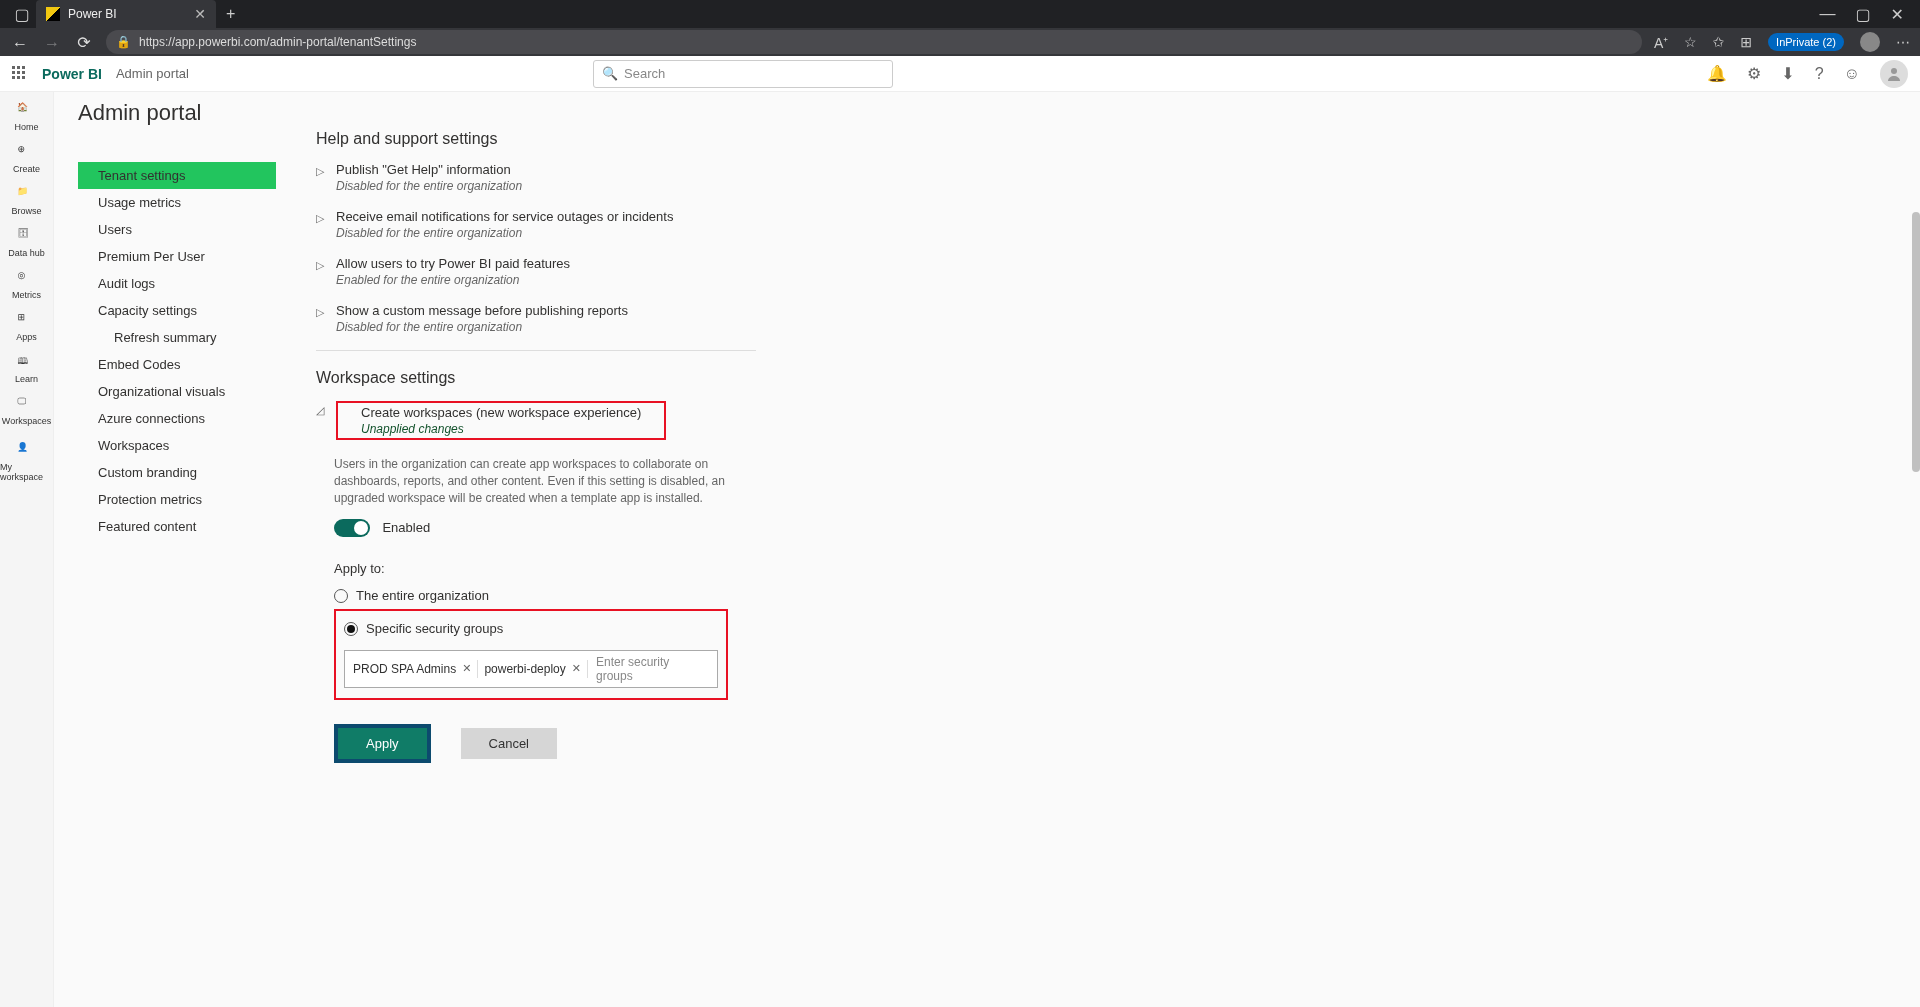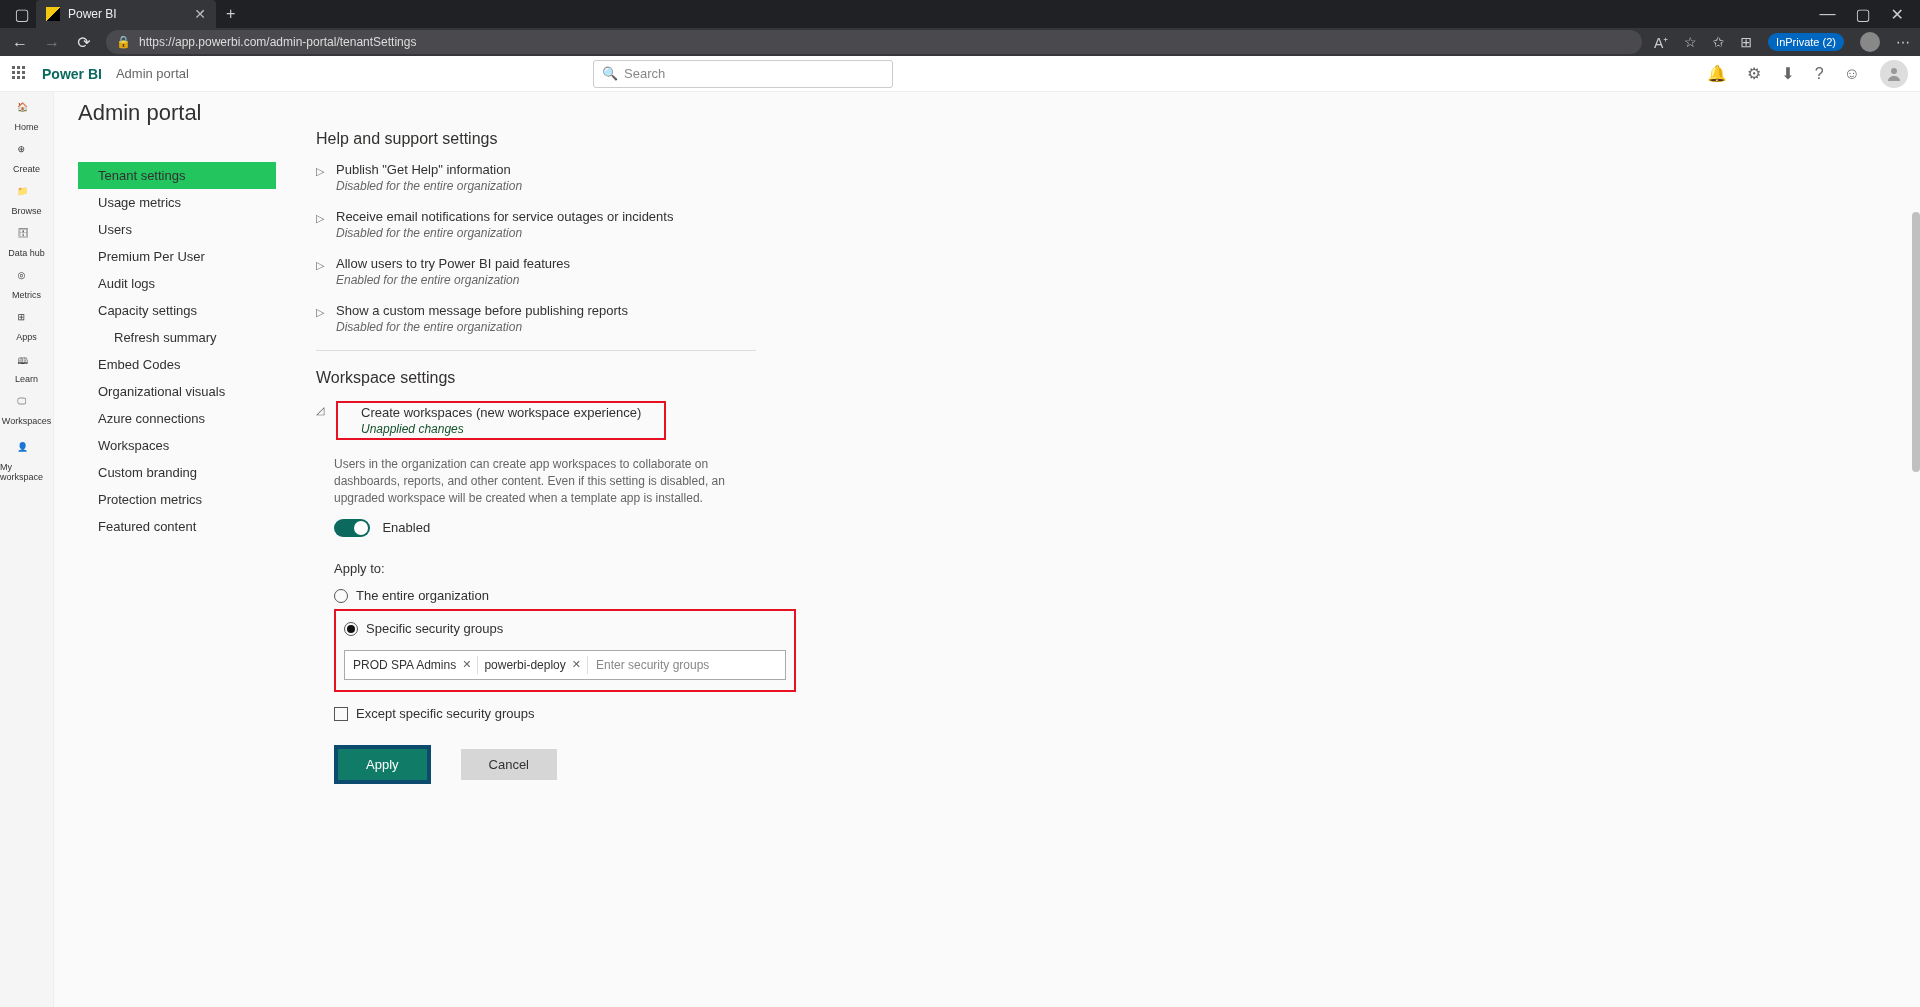--- a/index.html
+++ b/index.html
@@ -60,21 +60,21 @@
 
 .toggle { width: 36px; height: 18px; background: #0b6a5d; border-radius: 9px; position: relative; display: inline-block; vertical-align: middle; margin-right: 8px; }
 .toggle::after { content: ""; position: absolute; right: 2px; top: 2px; width: 14px; height: 14px; background: #fff; border-radius: 50%; }
 .toggle-label { font-size: 13px; color: #323130; vertical-align: middle; }
 
 .apply-section { margin-top: 24px; }
 .apply-title { font-size: 13px; color: #323130; margin-bottom: 8px; }
 .radio-row { display: flex; align-items: center; gap: 8px; font-size: 13px; color: #323130; padding: 4px 0; }
 .radio { width: 14px; height: 14px; border: 1px solid #555; border-radius: 50%; display: inline-flex; align-items: center; justify-content: center; }
 .radio.checked::after { content: ""; width: 8px; height: 8px; background: #111; border-radius: 50%; }
-.highlight-groups { border: 2px solid #e81123; padding: 6px 8px 10px 8px; margin-top: 2px; width: 462px; }
+.highlight-groups { border: 2px solid #e81123; padding: 6px 8px 10px 8px; margin-top: 2px; width: 394px; }
 .chip-input { border: 1px solid #aaa; background: #fff; min-height: 30px; display: flex; align-items: center; flex-wrap: wrap; padding: 2px 4px; gap: 2px; margin-top: 10px; }
 .chip { font-size: 12px; color: #333; padding: 2px 4px; display: flex; align-items: flex-start; gap: 6px; }
 .chip .x { color: #666; font-size: 11px; cursor: pointer; }
 .chip-sep { width: 1px; height: 18px; background: #ddd; }
 .chip-placeholder { color: #888; font-size: 12px; padding: 2px 6px; flex: 1; }
 
 .checkbox-row { display: flex; align-items: center; gap: 8px; font-size: 13px; color: #323130; margin-top: 14px; }
 .checkbox { width: 14px; height: 14px; border: 1px solid #555; }
 
 .buttons { display: flex; gap: 30px; margin-top: 24px; align-items: center; }
@@ -288,24 +288,20 @@
               <span class="chip-sep"></span>
               <span class="chip">
                   <span>powerbi-deploy</span>
                   <span class="x">✕</span>
                 </span>
               <span class="chip-sep"></span>
               <span class="chip-placeholder">Enter security groups</span>
             </div>
           </div>
 
-          <div class="checkbox-row">
-            <span class="checkbox"></span>
-            <span>Except specific security groups</span>
-          </div>
 
           <div class="buttons">
             <span class="highlight-btn">
               <button class="btn btn-apply">Apply</button>
             </span>
             <button class="btn btn-cancel">Cancel</button>
           </div>
         </div>
       </div>
     </div>

